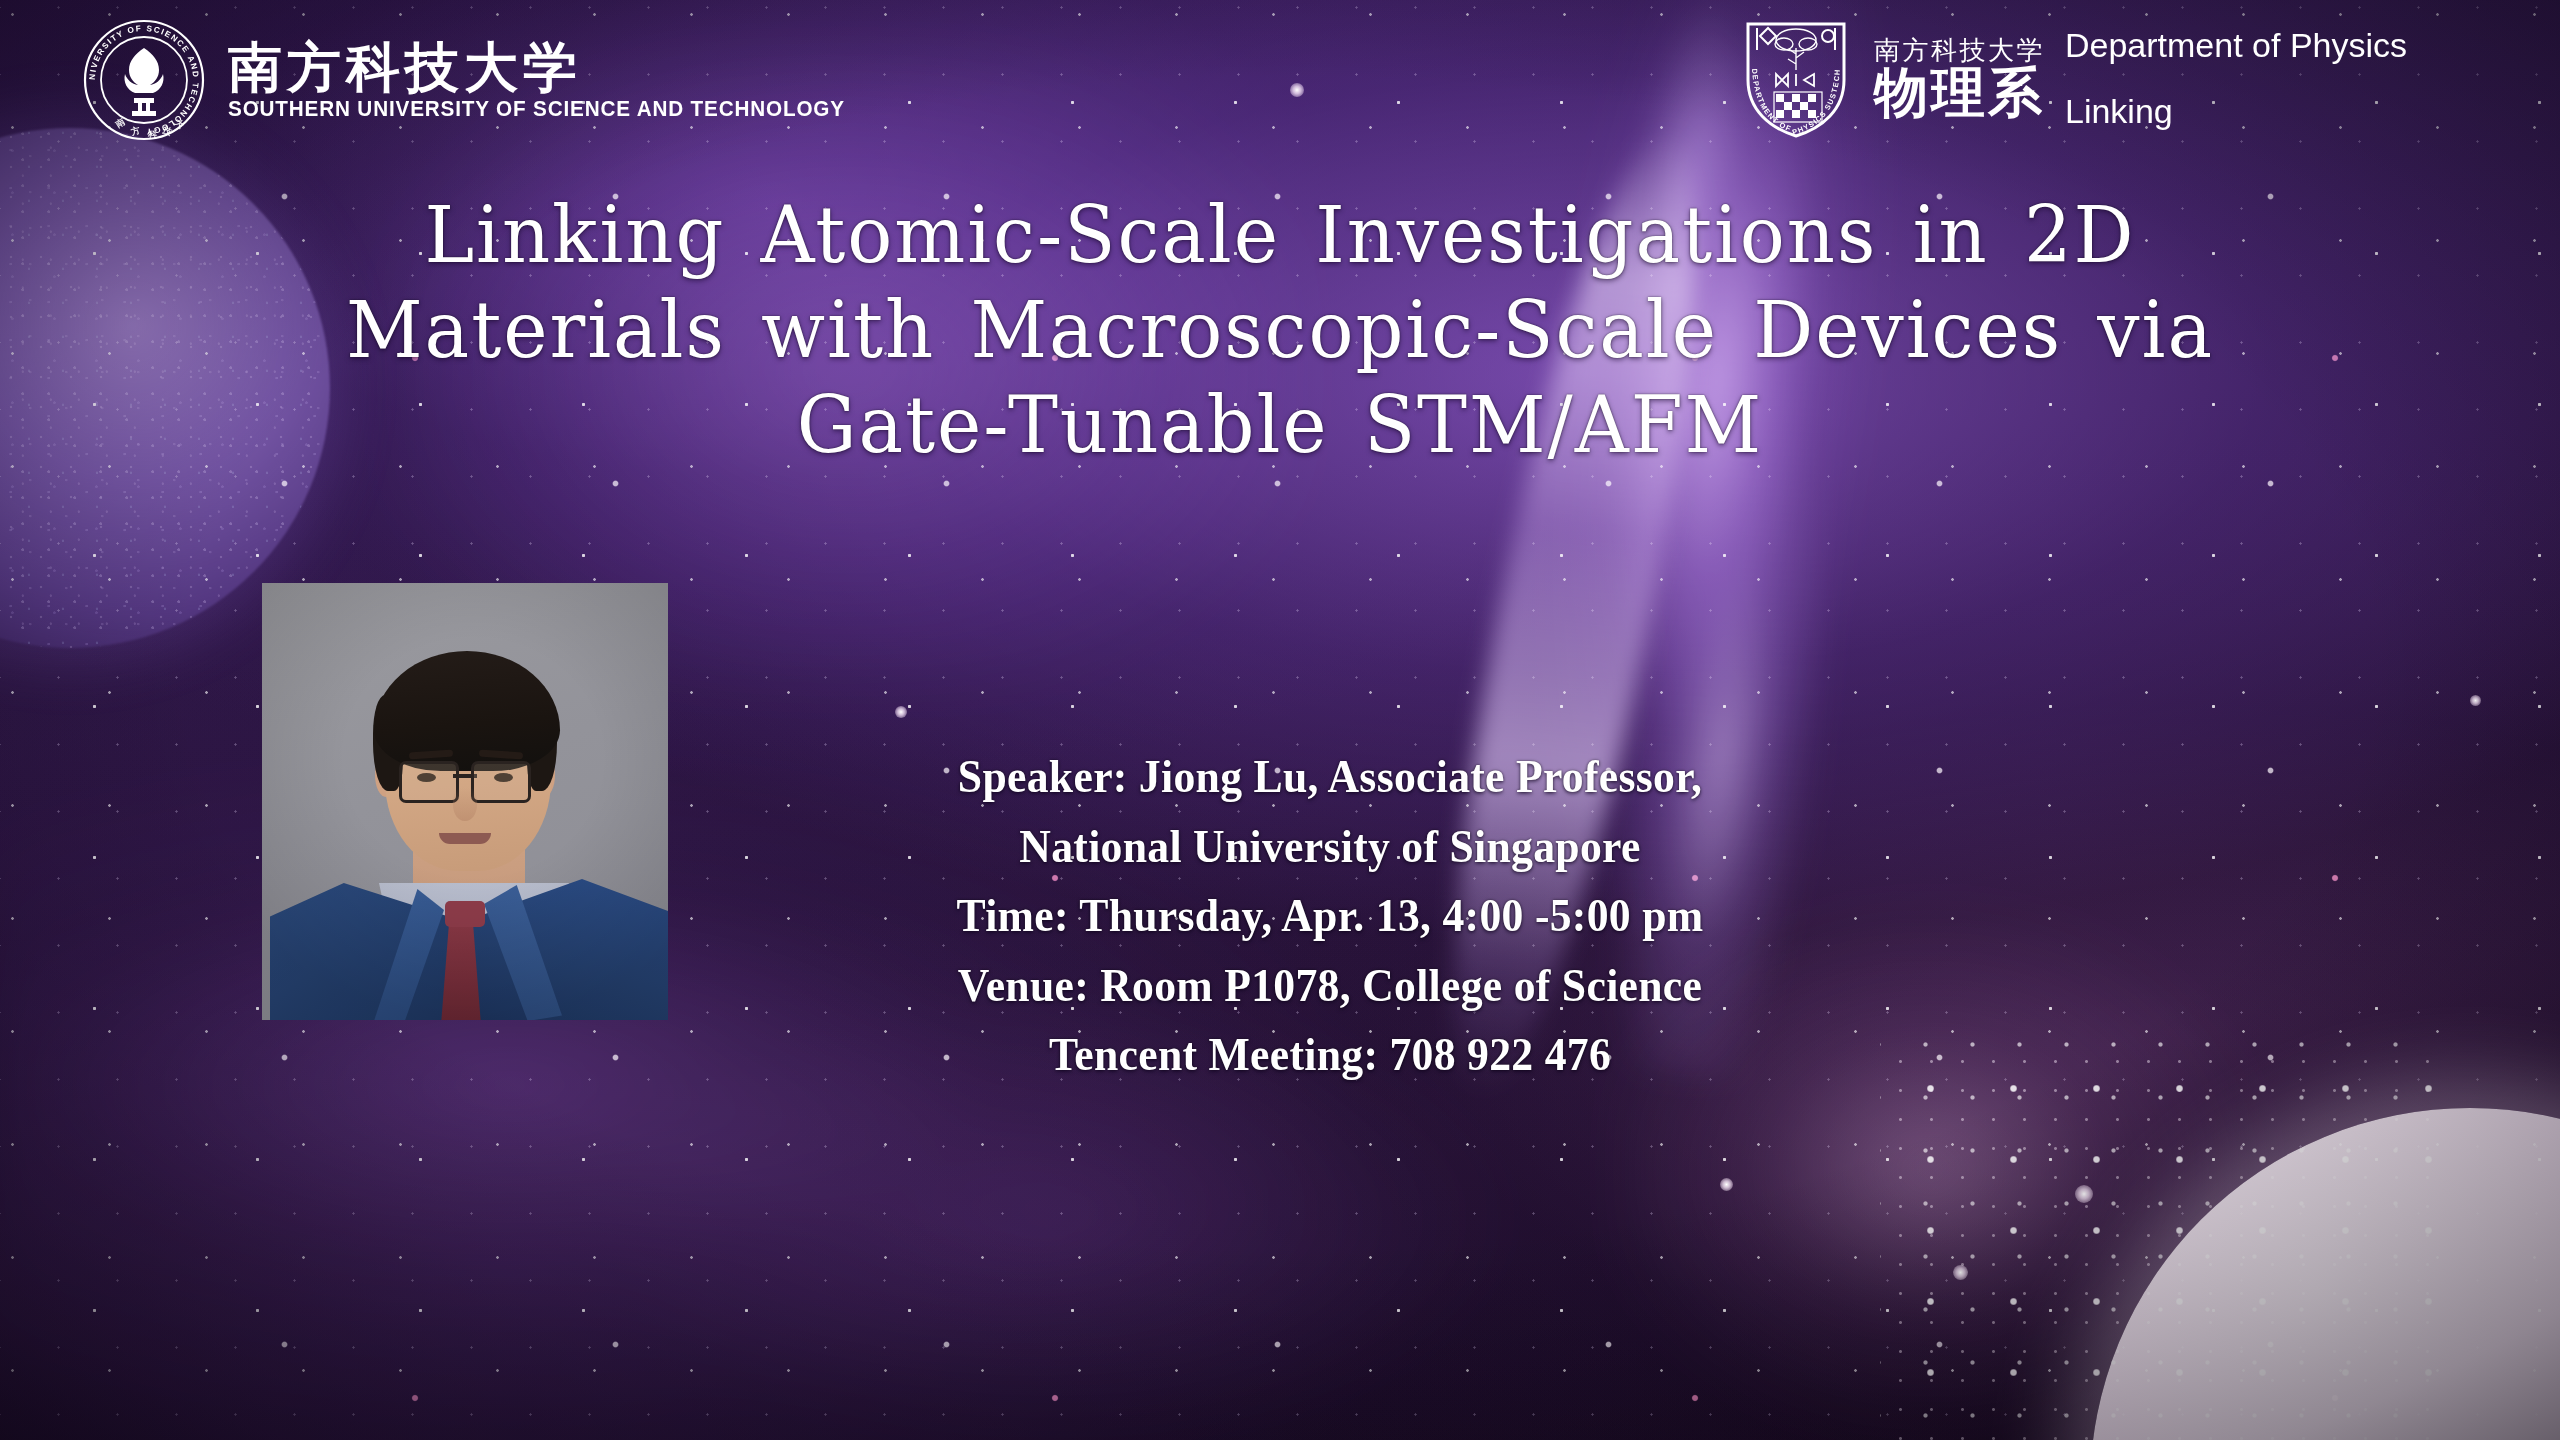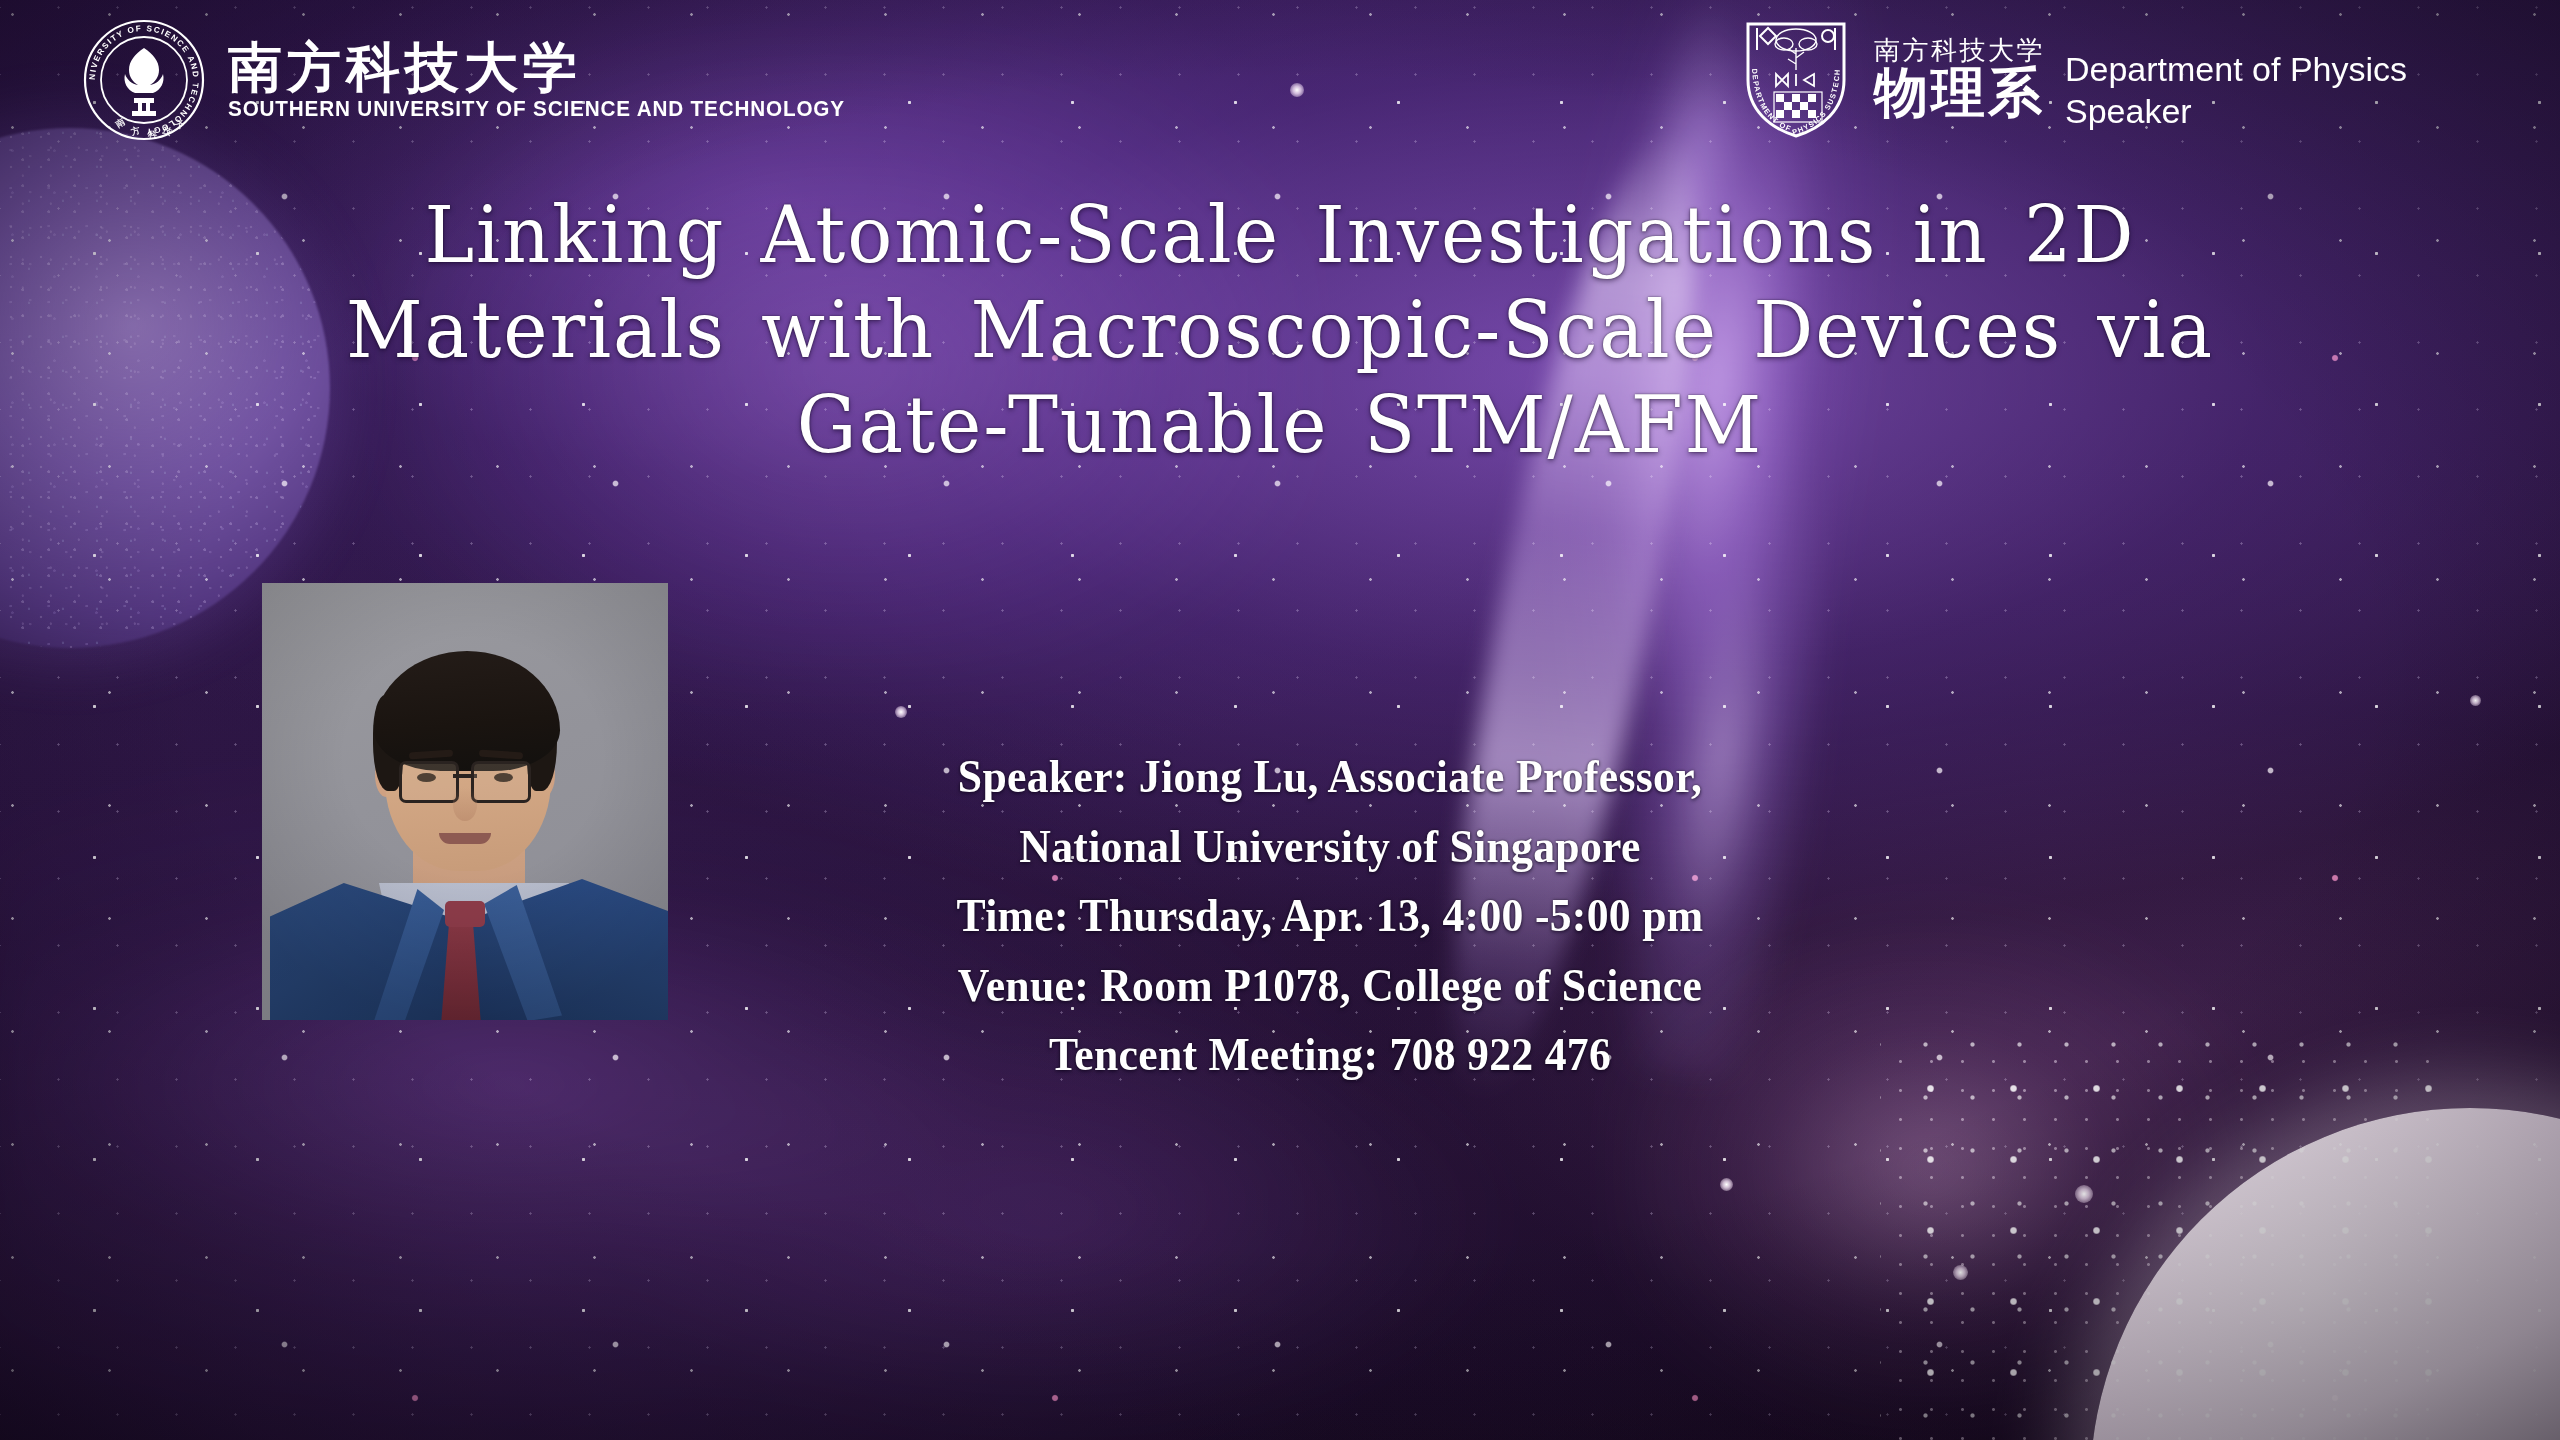--- a/index.html
+++ b/index.html
@@ -247,20 +247,21 @@
   }
   .phys-en-block {
     display: flex; flex-direction: column;
     font-family: "Liberation Sans", sans-serif;
     color: #ffffff;
     font-size: 34px;
     line-height: 1.24;
     white-space: nowrap;
     align-self: flex-end;
     padding-bottom: 10px;
+    gap: 24px;
   }
 
   
   .title {
     position: absolute;
     left: 120px; top: 188px;
     width: 2320px;
     text-align: center;
     font-family: "DejaVu Serif", "Liberation Serif", serif;
     font-size: 78px;
@@ -513,21 +514,21 @@
           <textPath href="#shieldArc" startOffset="50%" text-anchor="middle">DEPARTMENT OF PHYSICS SUSTECH</textPath>
         </text>
       </svg>
     </div>
     <div class="phys-cn-block">
       <div class="phys-cn-small">南方科技大学</div>
       <div class="phys-cn-big">物理系</div>
     </div>
     <div class="phys-en-block">
       <div>Department of Physics</div>
-      <div>Speaker</div>
+      <div>Linking</div>
     </div>
   </div>
 
   <div class="title">
     <span class="title-line">Linking Atomic-Scale Investigations in 2D</span>
     <span class="title-line">Materials with Macroscopic-Scale Devices via</span>
     <span class="title-line">Gate-Tunable STM/AFM</span>
   </div>
 
   <div class="portrait">

